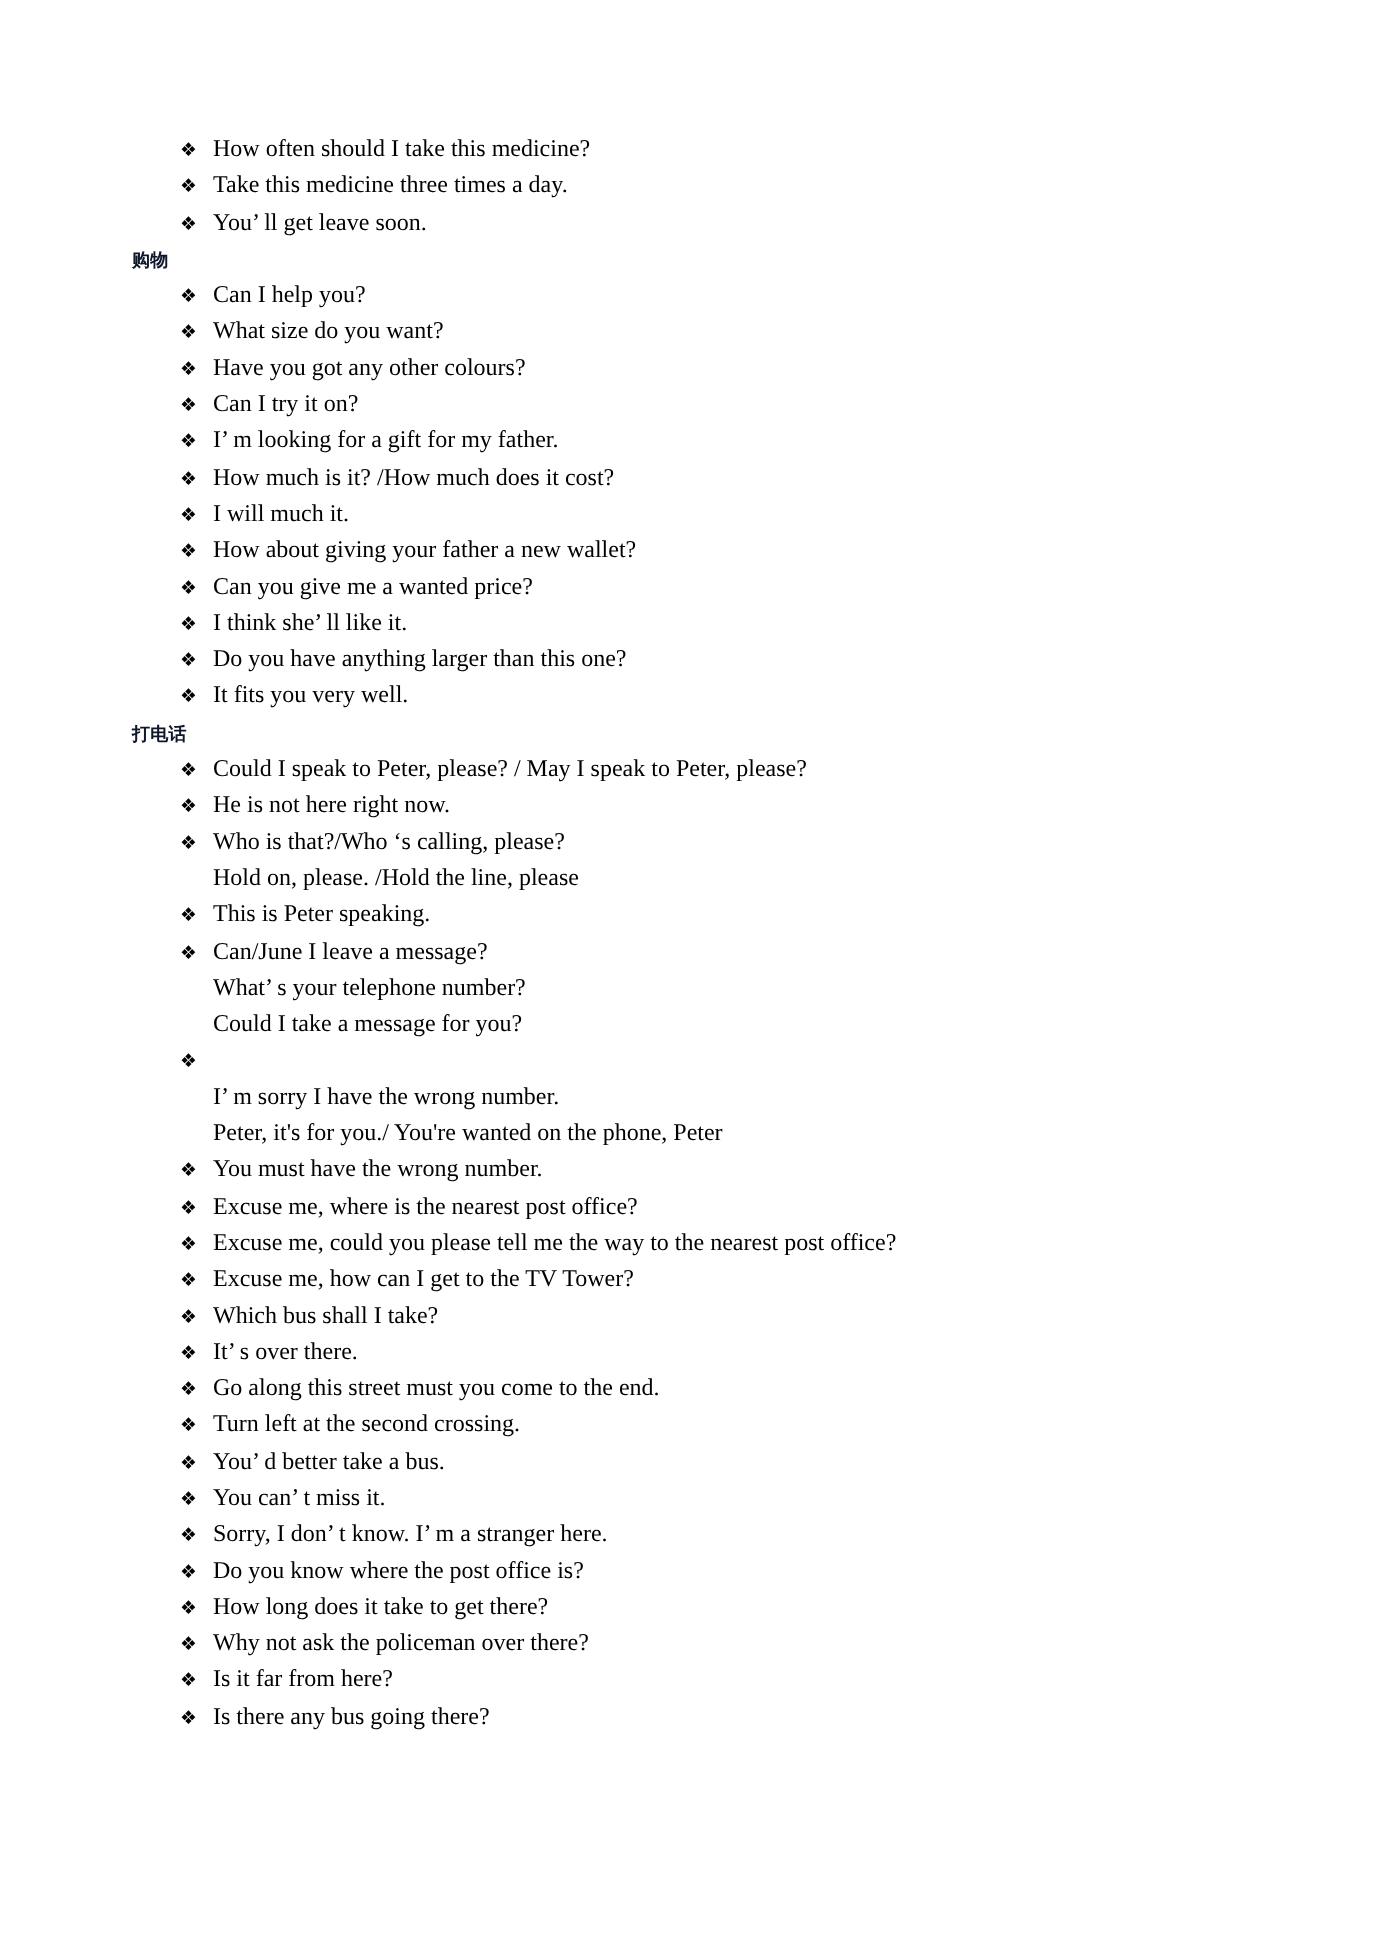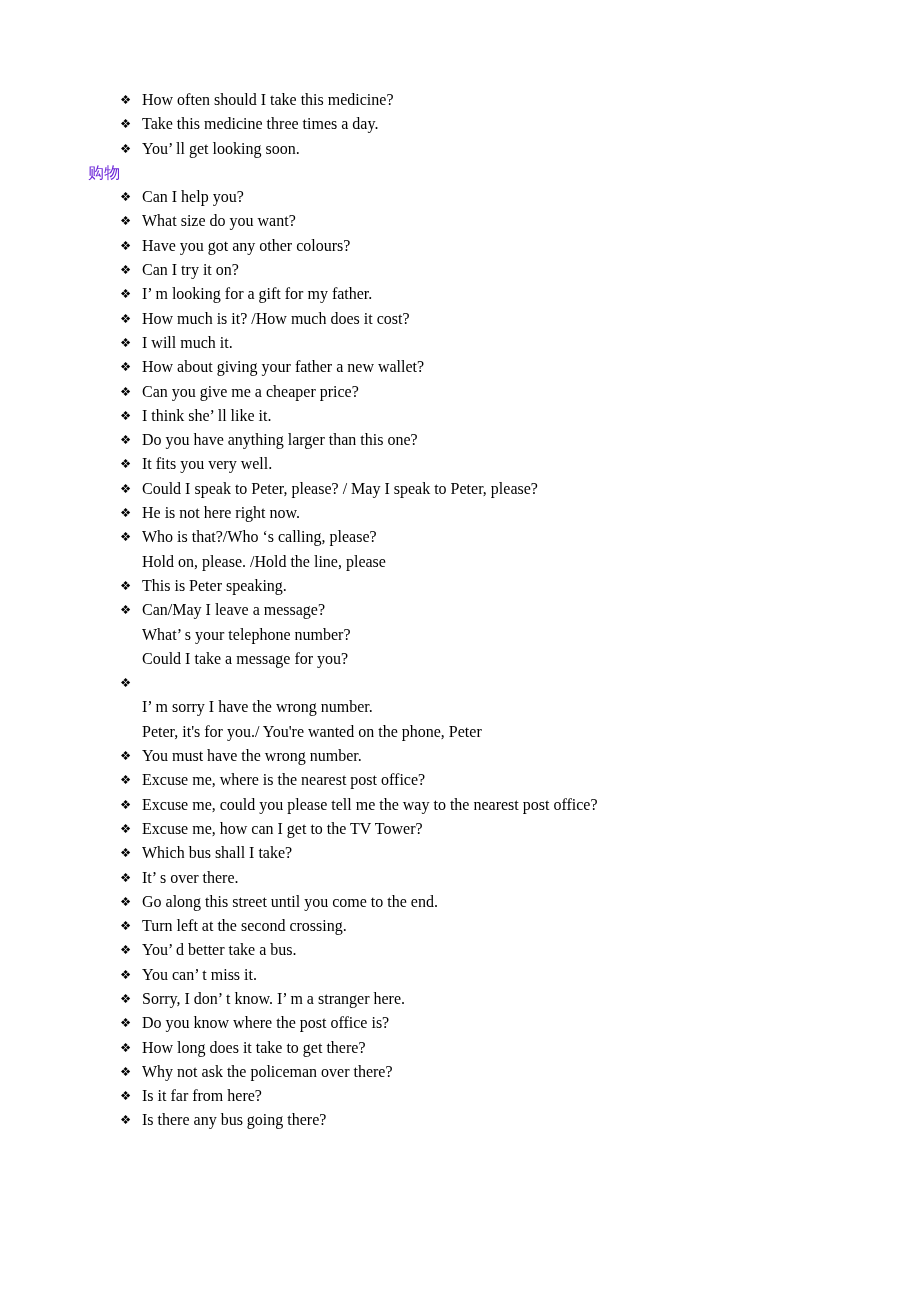--- a/index.html
+++ b/index.html
@@ -30,25 +30,25 @@
   .content {
     position: absolute;
     left: 88px;
     top: 88px;
     width: 780px;
   }
 
   
   .section-heading {
     font-family: "DejaVu Sans", "Liberation Sans", sans-serif;
-    font-size: 16px;
+    font-size: 12px;
     line-height: 24.3px;
-    font-weight: 400;
+    font-weight: 700;
     letter-spacing: 0.2px;
-    color: #6d28d9;
+    color: #0f172a;
     margin: 0;
     padding: 0;
     white-space: nowrap;
   }
 
   
   .phrase-list {
     list-style: none;
     margin: 0;
     padding: 0;
@@ -93,64 +93,65 @@
 </style>
 </head>
 <body>
 
 <div class="page">
   <div class="content" id="doc-body">
       <div class="section">
         <ul class="phrase-list">
           <li class="phrase-line"><span class="bullet-icon">❖</span><span class="phrase-text">How often should I take this medicine?</span></li>
           <li class="phrase-line"><span class="bullet-icon">❖</span><span class="phrase-text">Take this medicine three times a day.</span></li>
-          <li class="phrase-line"><span class="bullet-icon">❖</span><span class="phrase-text">You’ ll get looking soon.</span></li>
+          <li class="phrase-line"><span class="bullet-icon">❖</span><span class="phrase-text">You’ ll get leave soon.</span></li>
         </ul>
       </div>
       <div class="section">
         <div class="section-heading">购物</div>
         <ul class="phrase-list">
           <li class="phrase-line"><span class="bullet-icon">❖</span><span class="phrase-text">Can I help you?</span></li>
           <li class="phrase-line"><span class="bullet-icon">❖</span><span class="phrase-text">What size do you want?</span></li>
           <li class="phrase-line"><span class="bullet-icon">❖</span><span class="phrase-text">Have you got any other colours?</span></li>
           <li class="phrase-line"><span class="bullet-icon">❖</span><span class="phrase-text">Can I try it on?</span></li>
           <li class="phrase-line"><span class="bullet-icon">❖</span><span class="phrase-text">I’ m looking for a gift for my father.</span></li>
           <li class="phrase-line"><span class="bullet-icon">❖</span><span class="phrase-text">How much is it? /How much does it cost?</span></li>
           <li class="phrase-line"><span class="bullet-icon">❖</span><span class="phrase-text">I will much it.</span></li>
           <li class="phrase-line"><span class="bullet-icon">❖</span><span class="phrase-text">How about giving your father a new wallet?</span></li>
-          <li class="phrase-line"><span class="bullet-icon">❖</span><span class="phrase-text">Can you give me a cheaper price?</span></li>
+          <li class="phrase-line"><span class="bullet-icon">❖</span><span class="phrase-text">Can you give me a wanted price?</span></li>
           <li class="phrase-line"><span class="bullet-icon">❖</span><span class="phrase-text">I think she’ ll like it.</span></li>
           <li class="phrase-line"><span class="bullet-icon">❖</span><span class="phrase-text">Do you have anything larger than this one?</span></li>
           <li class="phrase-line"><span class="bullet-icon">❖</span><span class="phrase-text">It fits you very well.</span></li>
         </ul>
       </div>
       <div class="section">
+        <div class="section-heading">打电话</div>
         <ul class="phrase-list">
           <li class="phrase-line"><span class="bullet-icon">❖</span><span class="phrase-text">Could I speak to Peter, please? / May I speak to Peter, please?</span></li>
           <li class="phrase-line"><span class="bullet-icon">❖</span><span class="phrase-text">He is not here right now.</span></li>
           <li class="phrase-line"><span class="bullet-icon">❖</span><span class="phrase-text">Who is that?/Who ‘s calling, please?</span></li>
           <li class="phrase-line continuation"><span class="phrase-text">Hold on, please. /Hold the line, please</span></li>
           <li class="phrase-line"><span class="bullet-icon">❖</span><span class="phrase-text">This is Peter speaking.</span></li>
-          <li class="phrase-line"><span class="bullet-icon">❖</span><span class="phrase-text">Can/May I leave a message?</span></li>
+          <li class="phrase-line"><span class="bullet-icon">❖</span><span class="phrase-text">Can/June I leave a message?</span></li>
           <li class="phrase-line continuation"><span class="phrase-text">What’ s your telephone number?</span></li>
           <li class="phrase-line continuation"><span class="phrase-text">Could I take a message for you?</span></li>
           <li class="phrase-line"><span class="bullet-icon">❖</span></li>
           <li class="phrase-line continuation"><span class="phrase-text">I’ m sorry I have the wrong number.</span></li>
           <li class="phrase-line continuation"><span class="phrase-text">Peter, it's for you./ You're wanted on the phone, Peter</span></li>
           <li class="phrase-line"><span class="bullet-icon">❖</span><span class="phrase-text">You must have the wrong number.</span></li>
         </ul>
       </div>
       <div class="section">
         <ul class="phrase-list">
           <li class="phrase-line"><span class="bullet-icon">❖</span><span class="phrase-text">Excuse me, where is the nearest post office?</span></li>
           <li class="phrase-line"><span class="bullet-icon">❖</span><span class="phrase-text">Excuse me, could you please tell me the way to the nearest post office?</span></li>
           <li class="phrase-line"><span class="bullet-icon">❖</span><span class="phrase-text">Excuse me, how can I get to the TV Tower?</span></li>
           <li class="phrase-line"><span class="bullet-icon">❖</span><span class="phrase-text">Which bus shall I take?</span></li>
           <li class="phrase-line"><span class="bullet-icon">❖</span><span class="phrase-text">It’ s over there.</span></li>
-          <li class="phrase-line"><span class="bullet-icon">❖</span><span class="phrase-text">Go along this street until you come to the end.</span></li>
+          <li class="phrase-line"><span class="bullet-icon">❖</span><span class="phrase-text">Go along this street must you come to the end.</span></li>
           <li class="phrase-line"><span class="bullet-icon">❖</span><span class="phrase-text">Turn left at the second crossing.</span></li>
           <li class="phrase-line"><span class="bullet-icon">❖</span><span class="phrase-text">You’ d better take a bus.</span></li>
           <li class="phrase-line"><span class="bullet-icon">❖</span><span class="phrase-text">You can’ t miss it.</span></li>
           <li class="phrase-line"><span class="bullet-icon">❖</span><span class="phrase-text">Sorry, I don’ t know. I’ m a stranger here.</span></li>
           <li class="phrase-line"><span class="bullet-icon">❖</span><span class="phrase-text">Do you know where the post office is?</span></li>
           <li class="phrase-line"><span class="bullet-icon">❖</span><span class="phrase-text">How long does it take to get there?</span></li>
           <li class="phrase-line"><span class="bullet-icon">❖</span><span class="phrase-text">Why not ask the policeman over there?</span></li>
           <li class="phrase-line"><span class="bullet-icon">❖</span><span class="phrase-text">Is it far from here?</span></li>
           <li class="phrase-line"><span class="bullet-icon">❖</span><span class="phrase-text">Is there any bus going there?</span></li>
         </ul>

